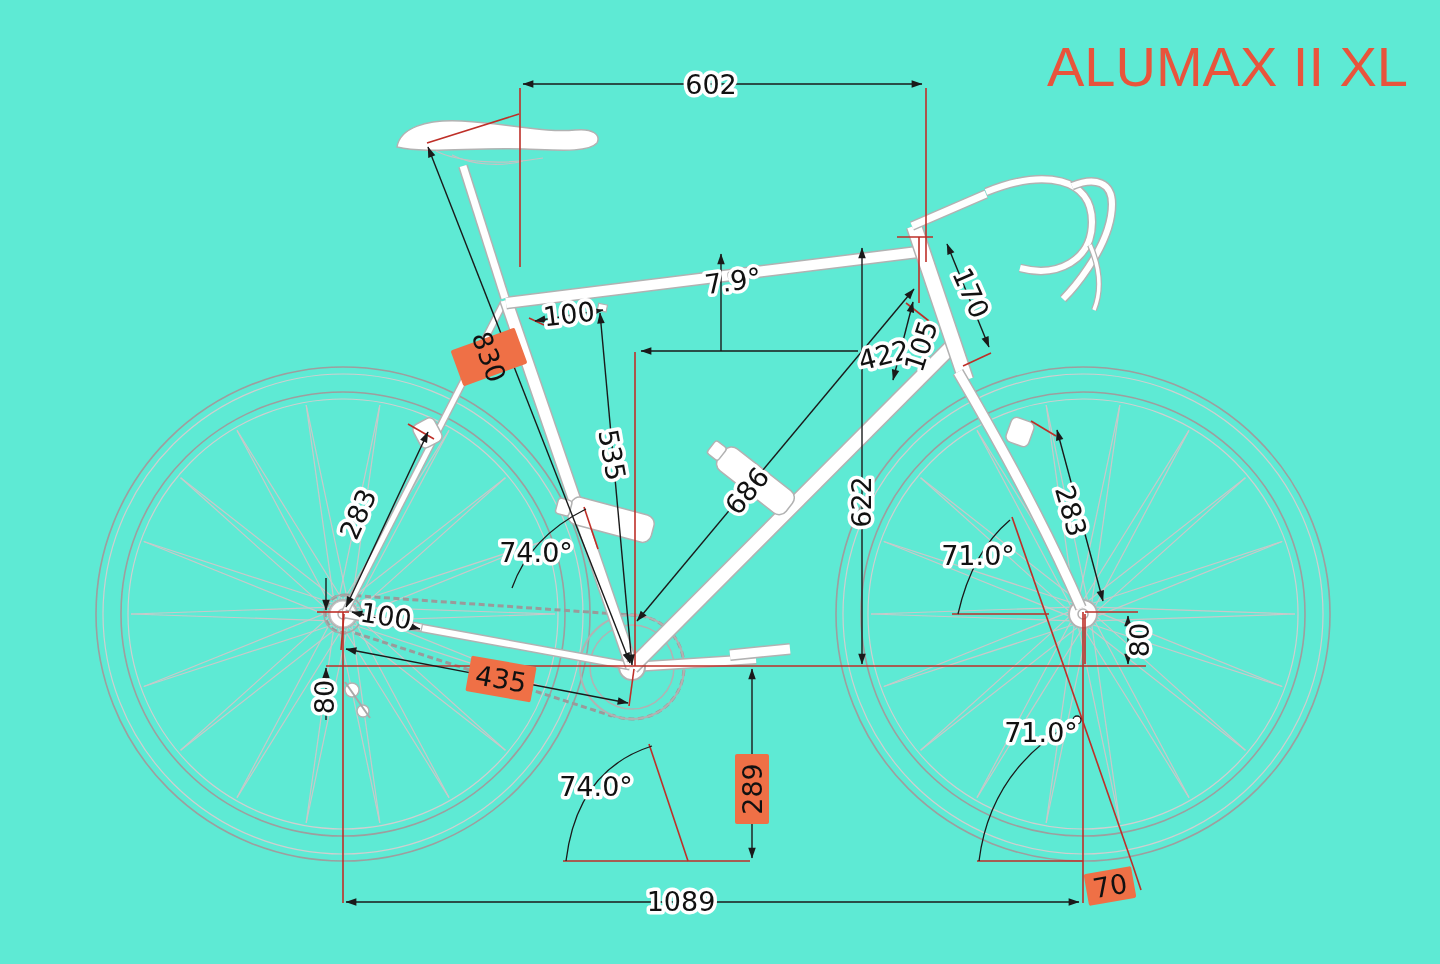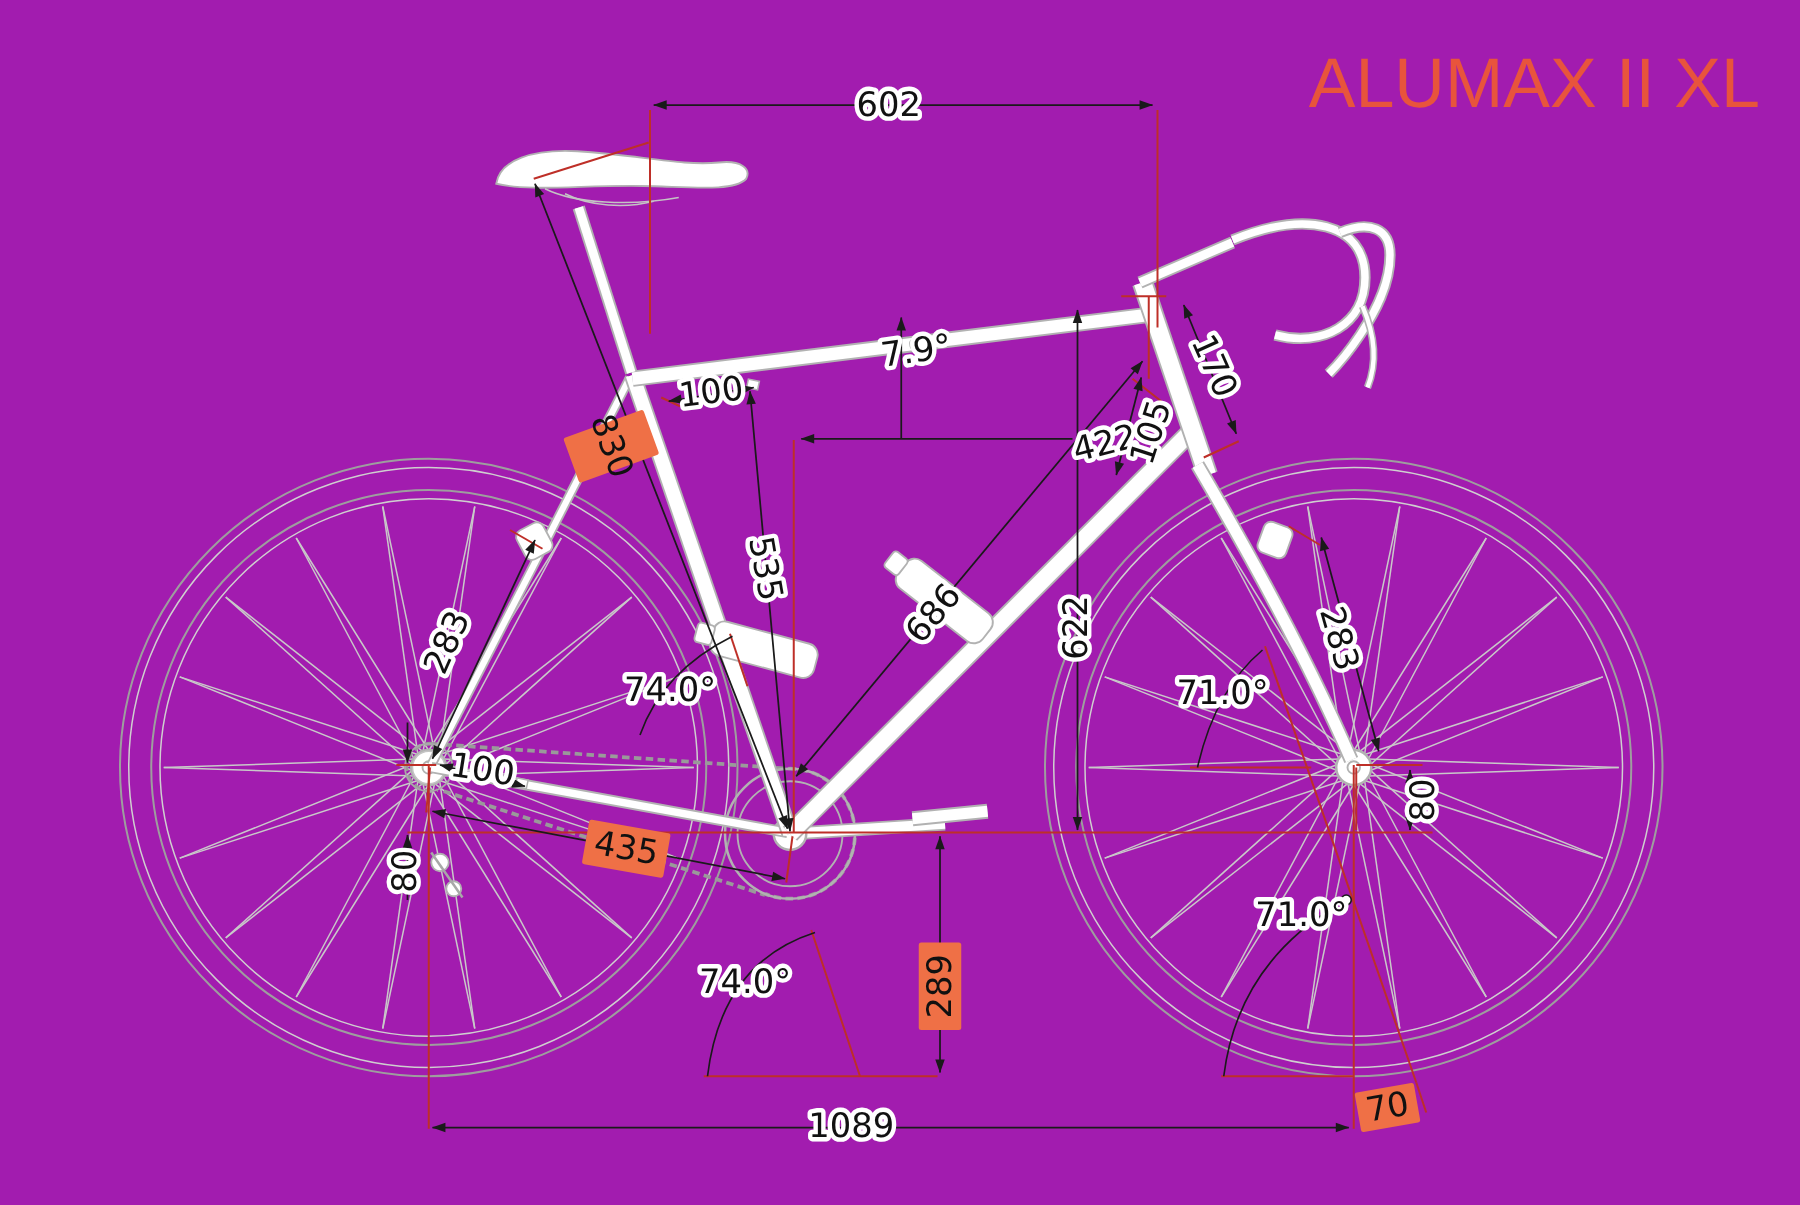--- a/index.html
+++ b/index.html
@@ -1,16 +1,16 @@
 <!DOCTYPE html>
 <html><head>
 <meta charset="utf-8">
 <style>
   html,body{margin:0;padding:0;background:#ffffff;}
-  .stage{position:relative;width:1440px;height:964px;background:#a21caf;overflow:hidden;}
+  .stage{position:relative;width:1440px;height:964px;background:#5eead4;overflow:hidden;}
   svg{display:block;}
   svg text{font-family:"DejaVu Sans",sans-serif;}
   .dim-label{font-size:27px;fill:#111;text-anchor:middle;dominant-baseline:central;
              paint-order:stroke;stroke:#fff;stroke-width:7px;stroke-linejoin:round;}
   .on-orange{stroke:none;}
   .title-text{font-family:"Liberation Sans","DejaVu Sans",sans-serif;font-size:56px;font-weight:400;
               text-anchor:end;dominant-baseline:central;}
   .dimline{stroke:#1a1a1a;stroke-width:1.4;fill:none;}
   .arc{stroke:#1a1a1a;stroke-width:1.3;fill:none;}
   .redln line,.redln path{fill:none;stroke-width:1.6;}

